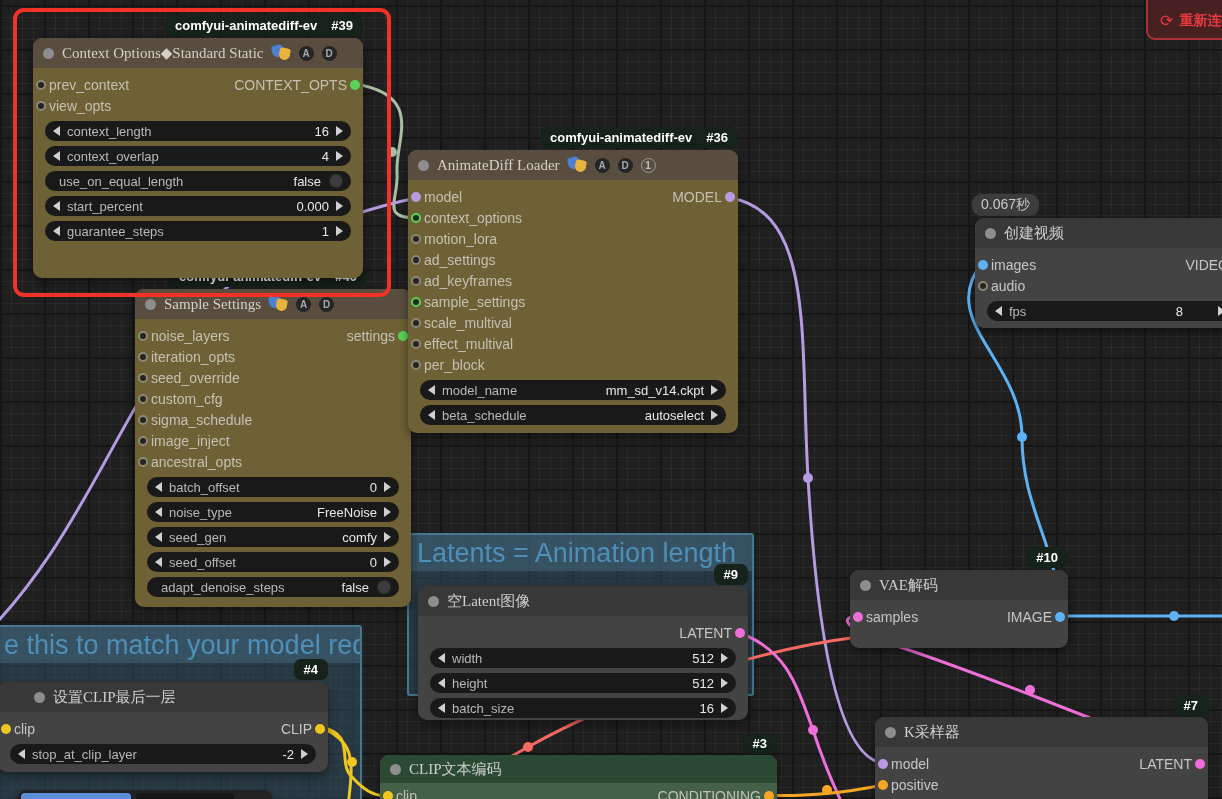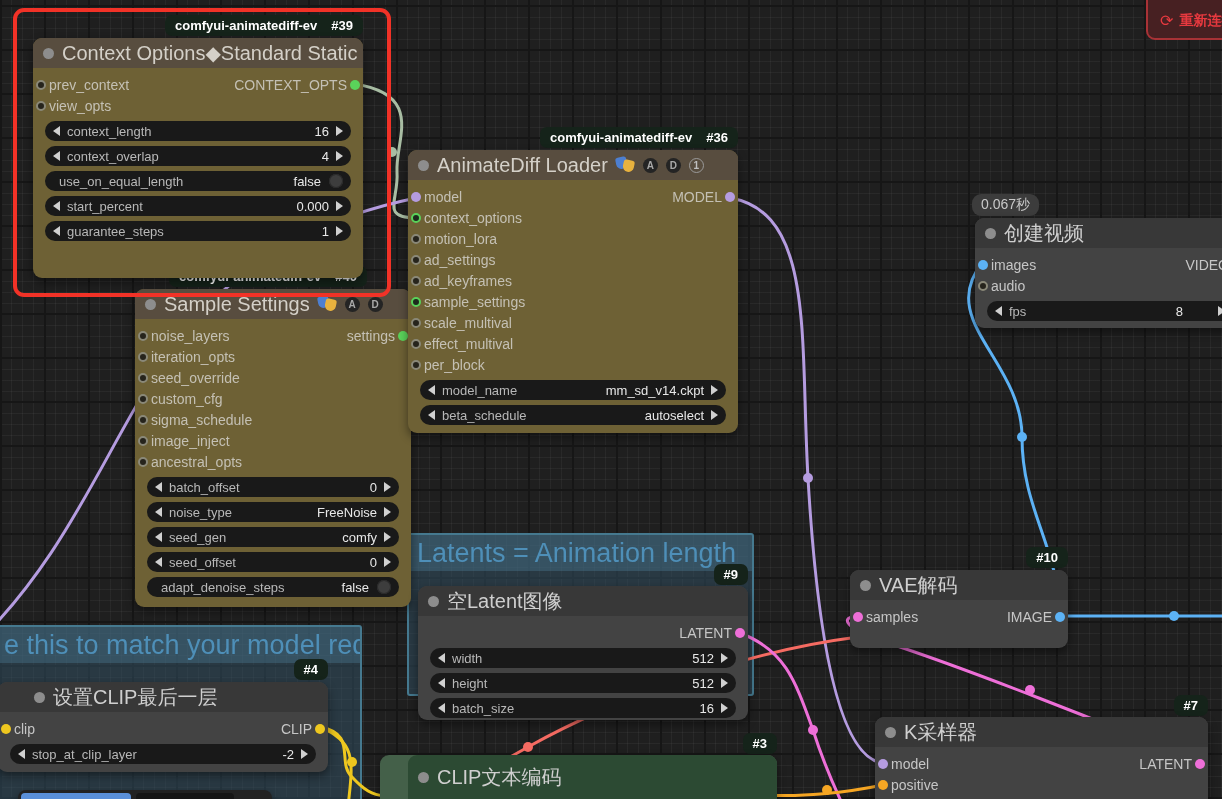--- a/index.html
+++ b/index.html
@@ -23,21 +23,21 @@
   
   .node{position:absolute;z-index:3;border-radius:9px;box-shadow:0 4px 10px rgba(0,0,0,.45);}
   .node.gray{background:var(--node-gray-body);}
   .node.gray .nh{background:var(--node-gray-header);}
   .node.olive{background:var(--node-olive-body);}
   .node.olive .nh{background:var(--node-olive-header);}
   .node.green{background:var(--node-green-body);}
   .node.green .nh{background:var(--node-green-header);}
   .nh{height:30px;display:flex;align-items:center;gap:8px;padding:0 10px;border-radius:9px 9px 0 0;overflow:hidden;}
   .cdot{width:11px;height:11px;border-radius:50%;background:#8d8d8d;flex:none;}
-  .ntitle{font-size:20px;color:#d4d0c8;white-space:nowrap;}
+  .ntitle{font-size:15px;color:#d4d0c8;white-space:nowrap;font-family:Liberation Serif, serif;}
   .nbody{padding-top:6px;}
   .iorow{position:relative;height:21px;display:flex;align-items:center;padding:0 16px;font-size:14px;color:#c4c0b4;}
   .node.gray .iorow{color:#c6c6c6;}
   .olabel{margin-left:auto;}
   .port{position:absolute;width:10px;height:10px;border-radius:50%;top:50%;transform:translateY(-50%);box-sizing:border-box;}
   .port.pin{left:3px;} .port.pout{right:3px;}
   .port.donut{background:#26241c;border:2.5px solid #8a8878;}
   .port.donut-green{background:#1d2a1d;border:2.5px solid var(--p-green);}
   .port.f-green{background:var(--p-green);} .port.f-purple{background:var(--link-model);}
   .port.f-blue{background:var(--link-image);} .port.f-pink{background:var(--link-latent);}
@@ -400,21 +400,21 @@
     <div class="widget">
       <span class="arr l"></span>
       <span>stop_at_clip_layer</span>
       <span class="wval">-2</span>
       <span class="arr r"></span>
     </div>
   </div>
 </div>
 
 <div class="node green" style="left:380px;top:755px;width:397px;height:80px;">
-  <div class="nh" style="height:44px;margin-left:28px;">
+  <div class="nh" style="height:28px;">
     <span class="cdot"></span>
     <span class="ntitle" style="color:#cfcfcf;">CLIP文本编码</span>
   </div>
   <div class="nbody" style="padding-top:2px;">
     <div class="iorow">
       <span class="port pin f-yellow"></span>
       <span>clip</span>
       <span class="olabel">CONDITIONING</span>
       <span class="port pout f-orange"></span>
     </div>

